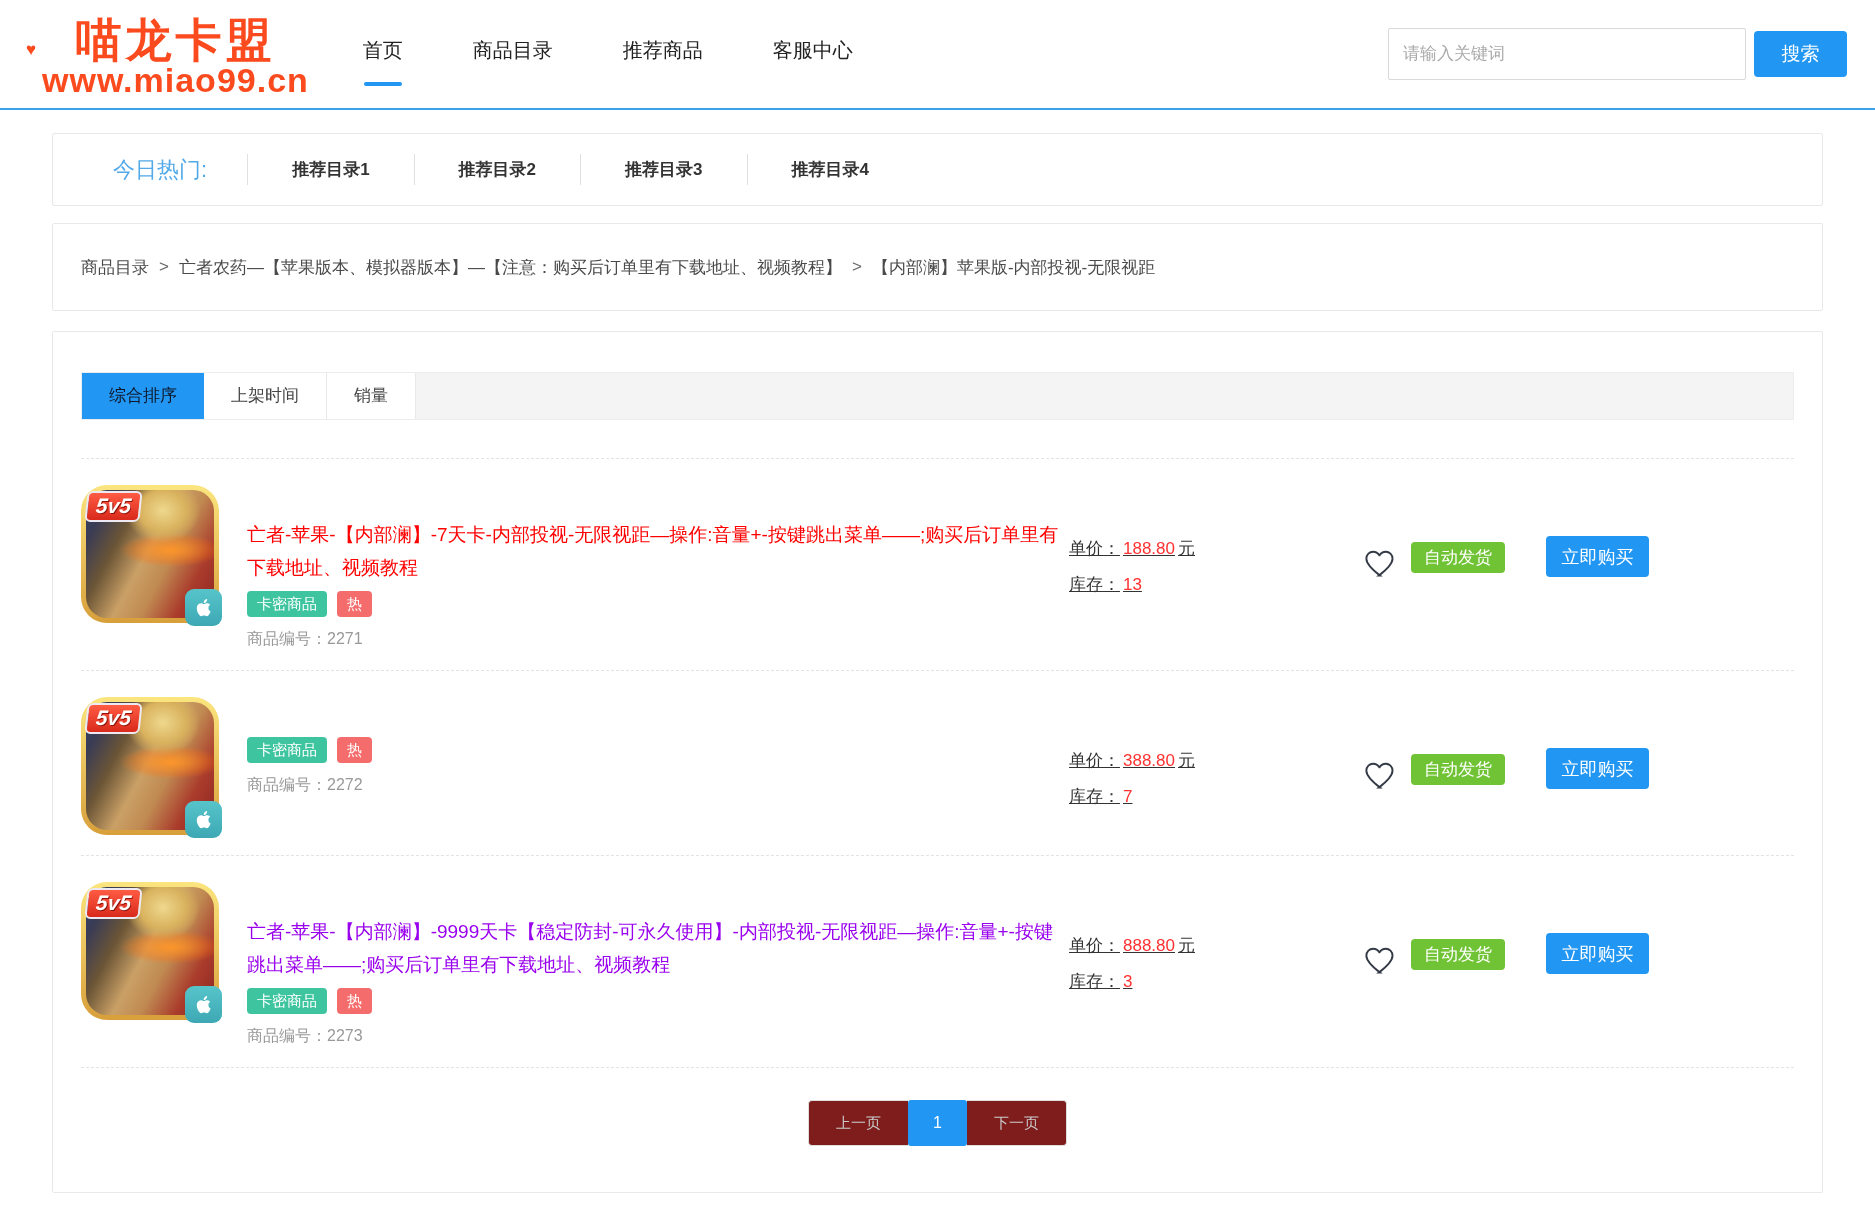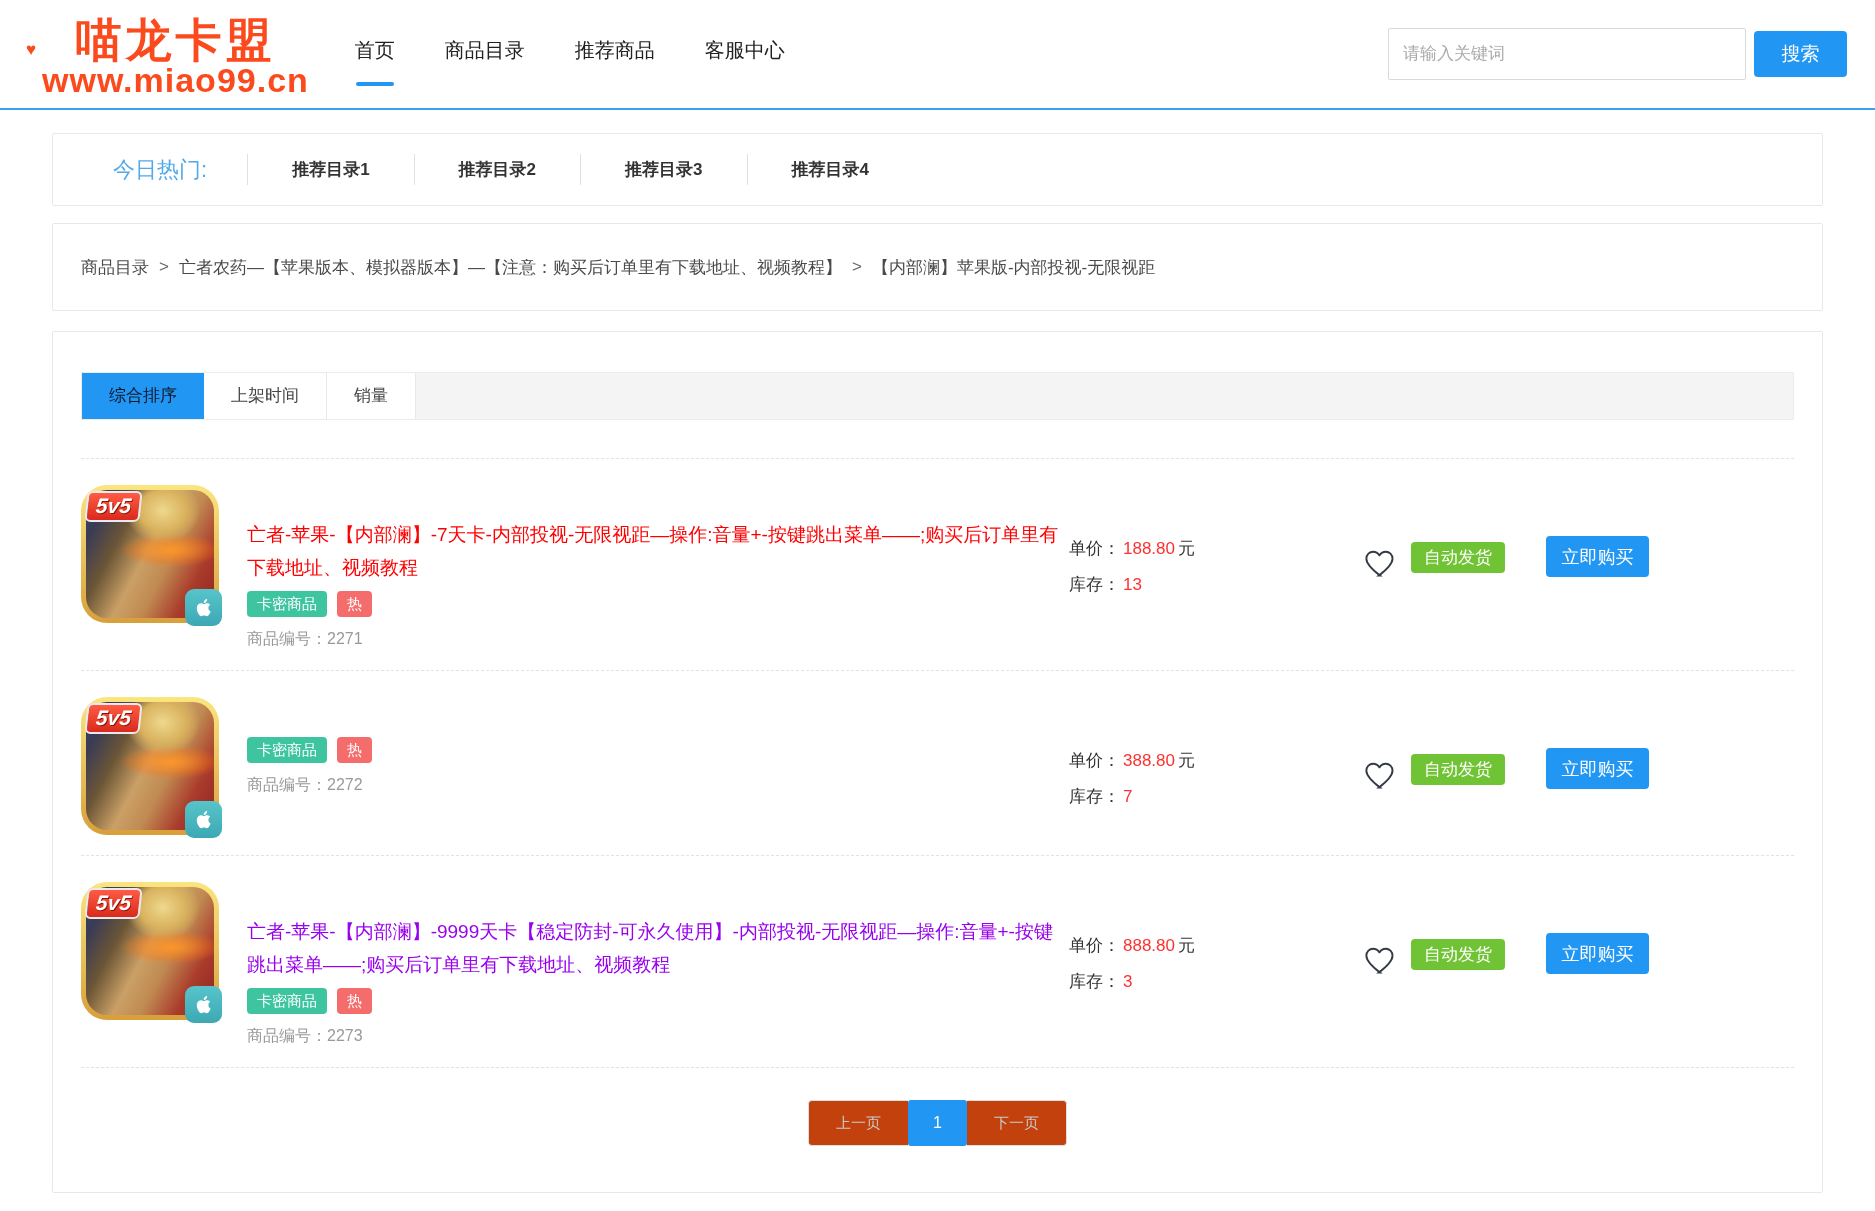--- a/index.html
+++ b/index.html
@@ -8,21 +8,21 @@
     background: #fff; color: #333;
     font-family: "Liberation Sans", "DejaVu Sans", sans-serif;
   }
   
   .header { height: 110px; display: flex; align-items: center; padding: 0 28px 0 42px;
             border-bottom: 2px solid #3ba1e8; }
   .logo { position: relative; text-align: center; cursor: pointer; margin-right: 28px; }
   .logo-title { font-size: 46px; font-weight: 900; color: #fb4a1d; letter-spacing: 4px; line-height: 52px; }
   .logo-sub { font-size: 34px; font-weight: 700; color: #fb4a1d; letter-spacing: 1px; line-height: 28px; }
   .logo-heart { position: absolute; left: -16px; top: 26px; font-size: 17px; color: #fb4a1d; }
-  .nav { display: flex; margin-left: 18px; }
+  .nav { display: flex; margin-left: 26px; gap: 20px; }
   .nav-item { position: relative; font-size: 20px; color: #222; padding: 10px 0 18px; margin-right: 50px; cursor: pointer; }
   .nav-item.active::after { content: ""; position: absolute; left: 50%; transform: translateX(-50%);
       bottom: -4px; width: 38px; height: 4px; background: #2196f3; border-radius: 2px; }
   .search-wrap { margin-left: auto; display: flex; align-items: center; }
   .search-input { width: 358px; height: 52px; border: 1px solid #d9d9d9; border-radius: 2px;
       padding: 12px 14px; font-size: 17px; color: #333; outline: none; font-family: inherit; }
   .search-input::placeholder { color: #aaa; }
   .search-btn { width: 93px; height: 46px; margin-left: 8px; background: #2196f3; color: #fff;
       border: none; border-radius: 4px; font-size: 19px; cursor: pointer; font-family: inherit; }
   
@@ -61,35 +61,35 @@
       font-weight: 900; font-style: italic; padding: 1px 8px 2px; border-radius: 6px;
       border: 2px solid #ece9f2; text-shadow: 1px 1px 0 #8d1208; }
   .apple-badge { position: absolute; right: -3px; bottom: -3px; z-index: 2; width: 37px; height: 37px;
       border-radius: 9px; background: linear-gradient(180deg, #57c4ca, #3da8b4);
       display: flex; align-items: center; justify-content: center; }
   .p-info { width: 822px; margin-left: 28px; padding-top: 33px; }
   .p-title { font-size: 19px; line-height: 33px; cursor: pointer; }
   .p-tags { margin-top: 7px; display: flex; }
   .tag { color: #fff; font-size: 15px; line-height: 26px; padding: 0 10px; border-radius: 4px; margin-right: 10px; }
   .p-sku { margin-top: 12px; font-size: 16px; color: #999; }
-  .p-price { width: 152px; padding-top: 52px; flex: none; font-size: 17px; }
+  .p-price { width: 152px; padding-top: 52px; flex: none; font-size: 17px; text-decoration: underline; }
   .price-line { margin-bottom: 13px; white-space: nowrap; }
   .red-val { color: #ff3030; margin: 0 3px; }
   .heart-btn { flex: none; margin-left: 140px; margin-top: 59px; width: 38px; height: 38px;
       background: none; border: none; padding: 0; cursor: pointer; }
   .auto-btn { flex: none; margin-left: 12px; margin-top: 57px; height: 31px; padding: 0 13px;
       background: #70c334; color: #fff; border: none; border-radius: 4px; font-size: 17px;
       cursor: pointer; font-family: inherit; }
   .buy-btn { flex: none; margin-left: 41px; margin-top: 51px; width: 103px; height: 41px;
       background: #2196f3; color: #fff; border: none; border-radius: 4px; font-size: 18px;
       cursor: pointer; font-family: inherit; }
   
   .pagination { margin-top: 32px; text-align: center; }
   .pager { display: inline-flex; align-items: stretch; }
-  .page-btn { background: #c2410c; border: 1px solid #dedede; color: #c9c9c9; font-size: 15px;
+  .page-btn { background: #7f1d1d; border: 1px solid #dedede; color: #c9c9c9; font-size: 15px;
       line-height: 44px; padding: 0 27px; cursor: pointer; font-family: inherit; }
   .page-btn.prev { border-radius: 4px 0 0 4px; border-right: none; }
   .page-btn.next { border-radius: 0 4px 4px 0; border-left: none; text-align: center; }
   .page-current { background: #2196f3; color: #fff; font-size: 16px; line-height: 46px;
       width: 59px; text-align: center; border-radius: 3px; cursor: default; }
 </style>
 </head>
 <body>
 
 <div class="page">

